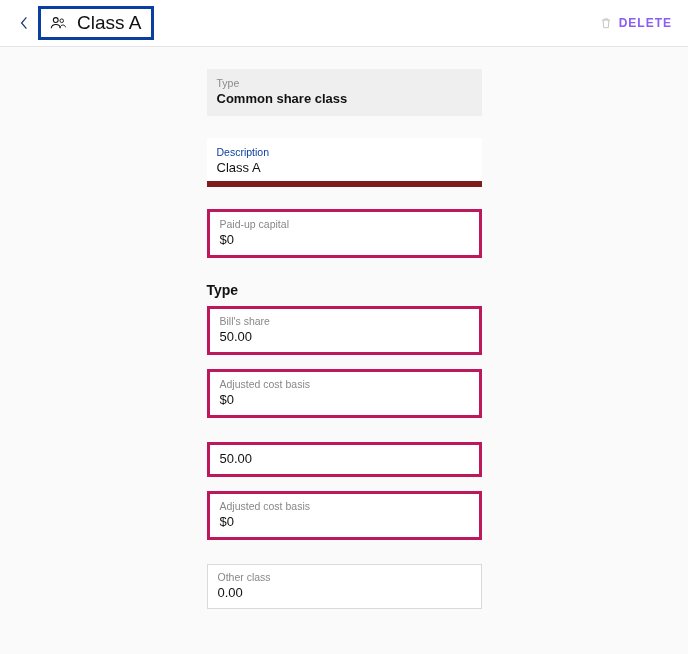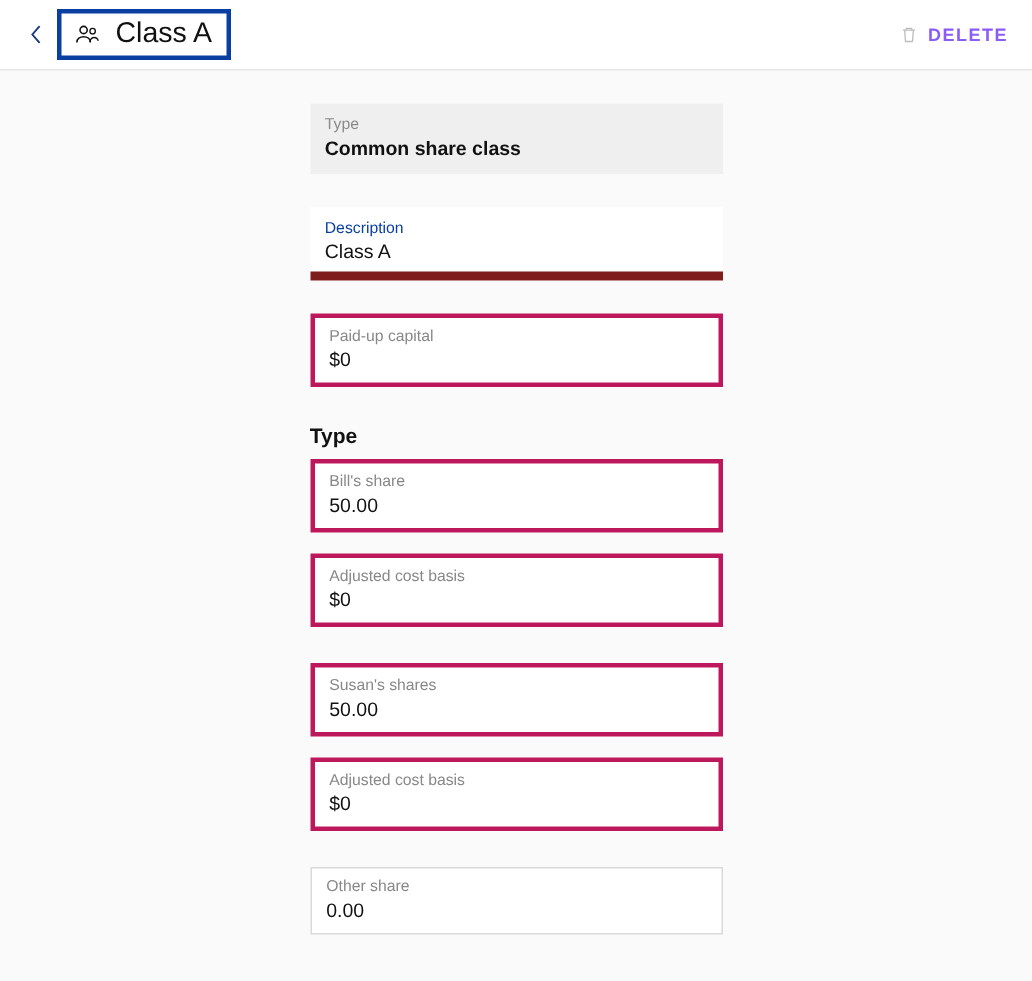--- a/index.html
+++ b/index.html
@@ -82,28 +82,27 @@
         <div class="field-label">Bill's share</div>
         <div class="field-value">50.00</div>
       </div>
       <div class="spacer-gap"></div>
       <div class="field-block outlined">
         <div class="field-label">Adjusted cost basis</div>
         <div class="field-value">$0</div>
       </div>
       <div class="spacer-md"></div>
       <div class="field-block outlined">
-        <div class="field-label">Susan's shares</div>
         <div class="field-value">50.00</div>
       </div>
       <div class="spacer-gap"></div>
       <div class="field-block outlined">
         <div class="field-label">Adjusted cost basis</div>
         <div class="field-value">$0</div>
       </div>
       <div class="spacer-md"></div>
       <div class="field-block plain-bordered">
-        <div class="field-label">Other share</div>
+        <div class="field-label">Other class</div>
         <div class="field-value">0.00</div>
       </div>
     </div>
 
 </div>
 
 </body></html>

